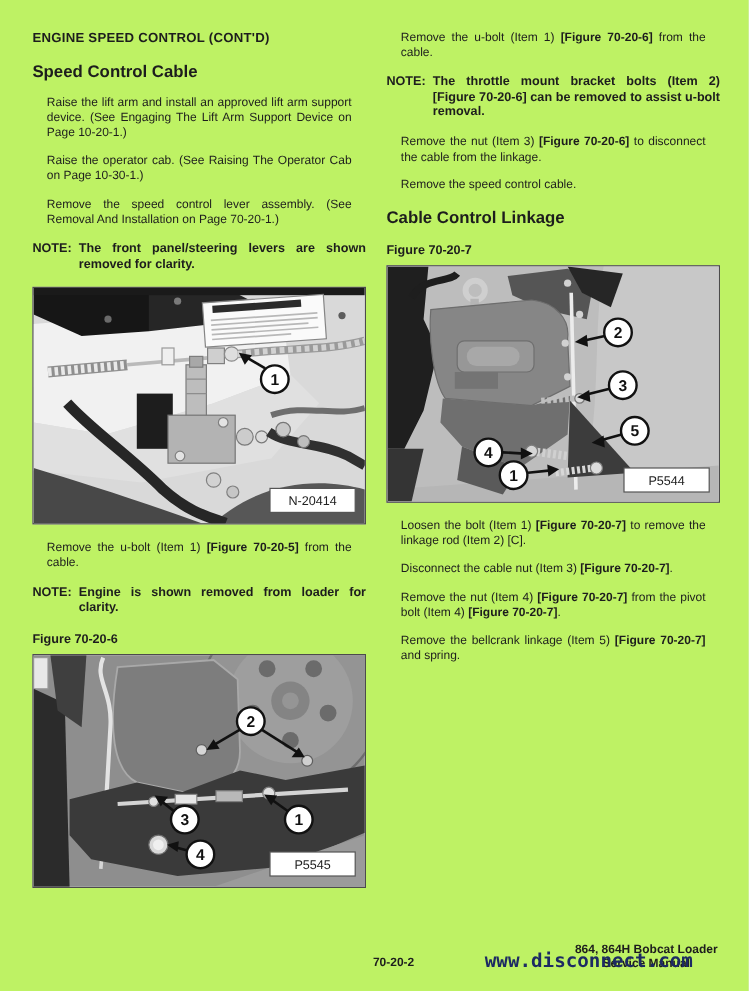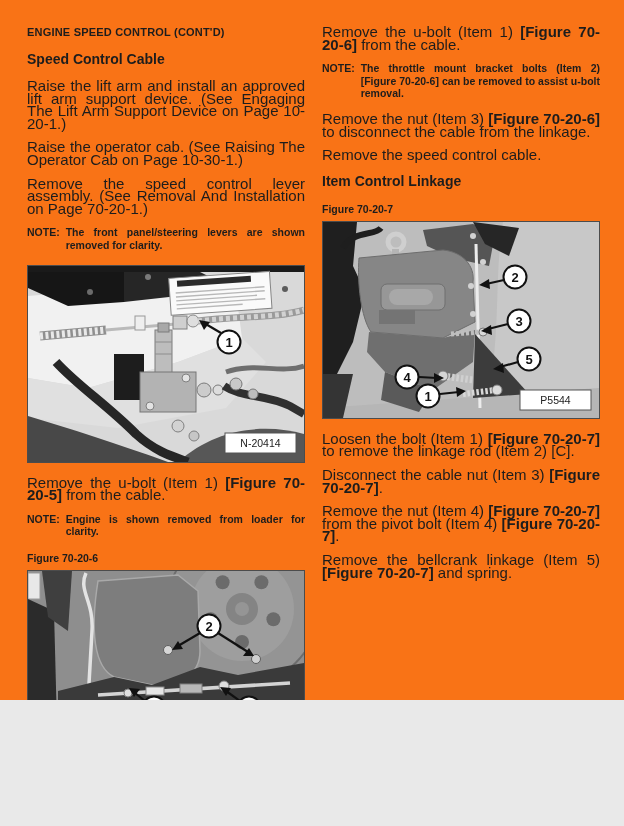--- a/index.html
+++ b/index.html
@@ -1,23 +1,23 @@
 <!DOCTYPE html>
 <html><head>
 <meta charset="utf-8">
 <style>
   html,body{margin:0;padding:0;background:#e9e9e9;}
-  .page{position:relative;width:624px;height:700px;background:#f97316;overflow:hidden;
+  .page{position:relative;width:624px;height:826px;background:#bef264;overflow:hidden;
         font-family:"Liberation Sans",sans-serif;color:#1d1d1d;}
   .col{position:absolute;top:26px;width:278px;}
   .col-left{left:27px;}
   .col-right{left:322px;}
   .h1{font-size:11px;font-weight:bold;margin:0 0 13px;letter-spacing:.2px;}
   .h2{font-size:14px;font-weight:bold;margin:0 0 13px;}
-  .para{font-size:15px;line-height:12.6px;text-align:justify;margin:0 0 11px;}
+  .para{font-size:10px;line-height:12.6px;text-align:justify;margin:0 12px 11px;}
   .note{display:flex;gap:6px;font-size:10.5px;line-height:12.6px;font-weight:bold;margin:0 0 13px;}
   .note-label{flex:0 0 auto;}
   .note-text{text-align:justify;}
   .fig-label{font-size:10.5px;font-weight:bold;margin:14px 0 6px;}
   .figure{position:relative;width:276px;border:1px solid #4c4c4c;margin:0 0 14px;background:#d9d9d9;}
   .figure svg{display:block;}
   .callout-num{font-family:"Liberation Sans",sans-serif;font-size:13px;font-weight:bold;fill:#111;
                text-anchor:middle;}
   .tag-text{font-family:"Liberation Sans",sans-serif;font-size:10.5px;fill:#222;text-anchor:middle;}
   .footer-sheet{position:absolute;left:72px;top:844px;font-size:9.5px;color:#3c3c3c;}
@@ -189,21 +189,21 @@
     <p class="para"><span>Remove the u-bolt (Item 1) </span><b>[Figure 70-20-6]</b><span> from the cable.</span></p>
 
     <div class="note">
       <span class="note-label">NOTE:</span>
       <span class="note-text">The throttle mount bracket bolts (Item 2) [Figure 70-20-6] can be removed to assist u-bolt removal.</span>
     </div>
 
     <p class="para"><span>Remove the nut (Item 3) </span><b>[Figure 70-20-6]</b><span> to disconnect the cable from the linkage.</span></p>
     <p class="para">Remove the speed control cable.</p>
 
-    <div class="h2">Item Control Linkage</div>
+    <div class="h2">Cable Control Linkage</div>
     <div class="fig-label">Figure 70-20-7</div>
 
     <div class="figure">
       <svg width="276" height="196" viewBox="0 0 276 196">
         <g>
           <rect width="276" height="196" fill="#bdbdbd"></rect>
           <path d="M180,0 L276,0 L276,196 L160,196 C180,120 170,60 180,0 Z" fill="#c8c8c8"></path>
           <path d="M0,186 L276,166 L276,196 L0,196 Z" fill="#b6b6b6"></path>
           <path d="M0,0 L34,0 L30,44 L42,70 L30,120 L14,152 L0,152 Z" fill="#1f1f1f"></path>
           <path d="M0,152 L30,152 L20,196 L0,196 Z" fill="#343434"></path>

